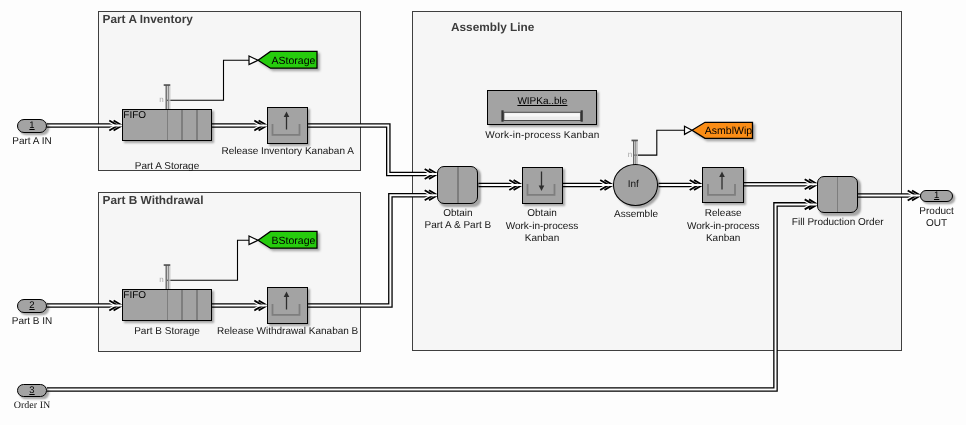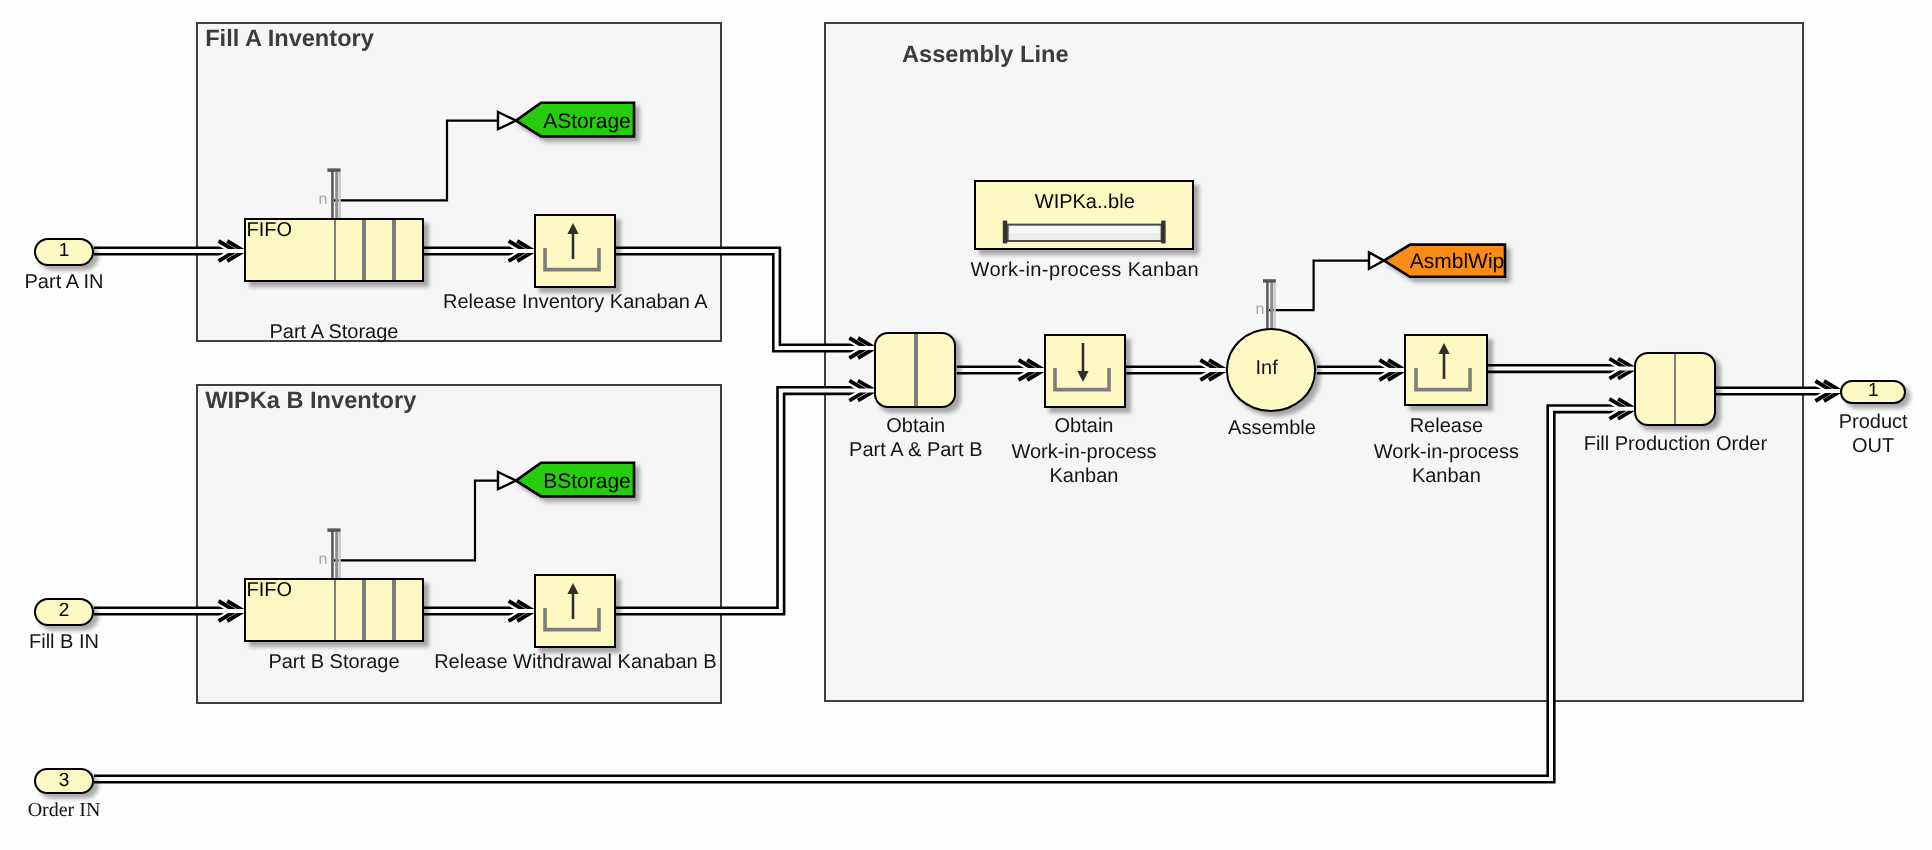--- a/index.html
+++ b/index.html
@@ -1,33 +1,33 @@
 <!DOCTYPE html>
 <html><head>
 <meta charset="utf-8">
 <style>
 html,body{margin:0;padding:0;}
 #canvas{position:relative;-webkit-font-smoothing:antialiased;text-rendering:geometricPrecision;width:966px;height:425px;background:#fdfdfd;font-family:"Liberation Sans",sans-serif;overflow:hidden;}
 .gbox{position:absolute;background:#f6f6f6;border:1.3px solid #3f3f3f;box-sizing:border-box;z-index:1;}
 .glabel{position:absolute;font-weight:bold;font-size:11.8px;color:#3c3c3c;z-index:4;white-space:nowrap;}
-.blk{position:absolute;background:#fef9c3;border:1.3px solid #000;box-sizing:border-box;z-index:3;box-shadow:2.3px 2.3px 2px rgba(0,0,0,0.33);}
+.blk{position:absolute;background:#a3a3a3;border:1.3px solid #000;box-sizing:border-box;z-index:3;box-shadow:2.3px 2.3px 2px rgba(0,0,0,0.33);text-decoration:underline;}
 .lbl{position:absolute;font-size:10px;color:#141414;text-align:center;line-height:12px;z-index:4;white-space:nowrap;transform:translateX(-50%);}
 .nlbl{position:absolute;font-size:8px;line-height:8px;color:#a5a5a5;z-index:2;}
 svg{position:absolute;left:0;top:0;z-index:2;}
 svg.icon{z-index:3;}
 </style>
 </head>
 <body>
 <div id="canvas">
 
   <div class="gbox" style="left:98px;top:11px;width:263px;height:160px;"></div>
   <div class="gbox" style="left:98px;top:192px;width:263px;height:160px;"></div>
   <div class="gbox" style="left:411.5px;top:11px;width:490px;height:340px;"></div>
-  <div class="glabel" style="left:102.6px;top:12px;">Fill A Inventory</div>
-  <div class="glabel" style="left:102.6px;top:193px;">WIPKa B Inventory</div>
+  <div class="glabel" style="left:102.6px;top:12px;">Part A Inventory</div>
+  <div class="glabel" style="left:102.6px;top:193px;">Part B Withdrawal</div>
   <div class="glabel" style="left:415px;top:20px;margin-left:36px;">Assembly Line</div>
 
   <svg width="966" height="425">
     <defs>
       <filter id="sh" x="-30%" y="-30%" width="180%" height="180%">
         <feDropShadow dx="2.2" dy="2.2" stdDeviation="1.1" flood-opacity="0.33"></feDropShadow>
       </filter>
     </defs>
 
     <g fill="none" stroke="#000" stroke-width="4.6">
@@ -188,21 +188,21 @@
       <line x1="19" y1="21.5" x2="19" y2="8" stroke="#2e2e2e" stroke-width="1.3"></line>
       <polygon points="16.2,9 19,3.5 21.8,9" fill="#2e2e2e"></polygon>
     </svg>
   </div>
 
   <div class="blk" style="left:817.4px;top:175.9px;width:40.6px;height:37.5px;border-radius:7px;">
     <div style="position:absolute;left:18.2px;top:0;width:1.8px;height:100%;background:#7d7d7d;"></div>
   </div>
 
   <div class="lbl" style="left:32px;top:135.7px;">Part A IN</div>
-  <div class="lbl" style="left:32px;top:315.7px;">Fill B IN</div>
+  <div class="lbl" style="left:32px;top:315.7px;">Part B IN</div>
   <div class="lbl" style="left:32px;top:400px;font-family:Liberation Serif, serif;">Order IN</div>
   <div class="lbl" style="left:167px;top:145.8px;margin-top:15px;">Part A Storage</div>
   <div class="lbl" style="left:287.7px;top:145.8px;">Release Inventory Kanaban A</div>
   <div class="lbl" style="left:167px;top:325.8px;">Part B Storage</div>
   <div class="lbl" style="left:287.7px;top:325.8px;">Release Withdrawal Kanaban B</div>
   <div class="lbl" style="left:542.4px;top:130.1px;letter-spacing:0.2px;">Work-in-process Kanban</div>
   <div class="lbl" style="left:457.9px;top:207.9px;">Obtain<br>Part A &amp; Part B</div>
   <div class="lbl" style="left:542px;top:208.2px;line-height:12.4px;">Obtain<br>Work-in-process<br>Kanban</div>
   <div class="lbl" style="left:636px;top:209.1px;">Assemble</div>
   <div class="lbl" style="left:723.2px;top:208px;line-height:12.5px;">Release<br>Work-in-process<br>Kanban</div>

